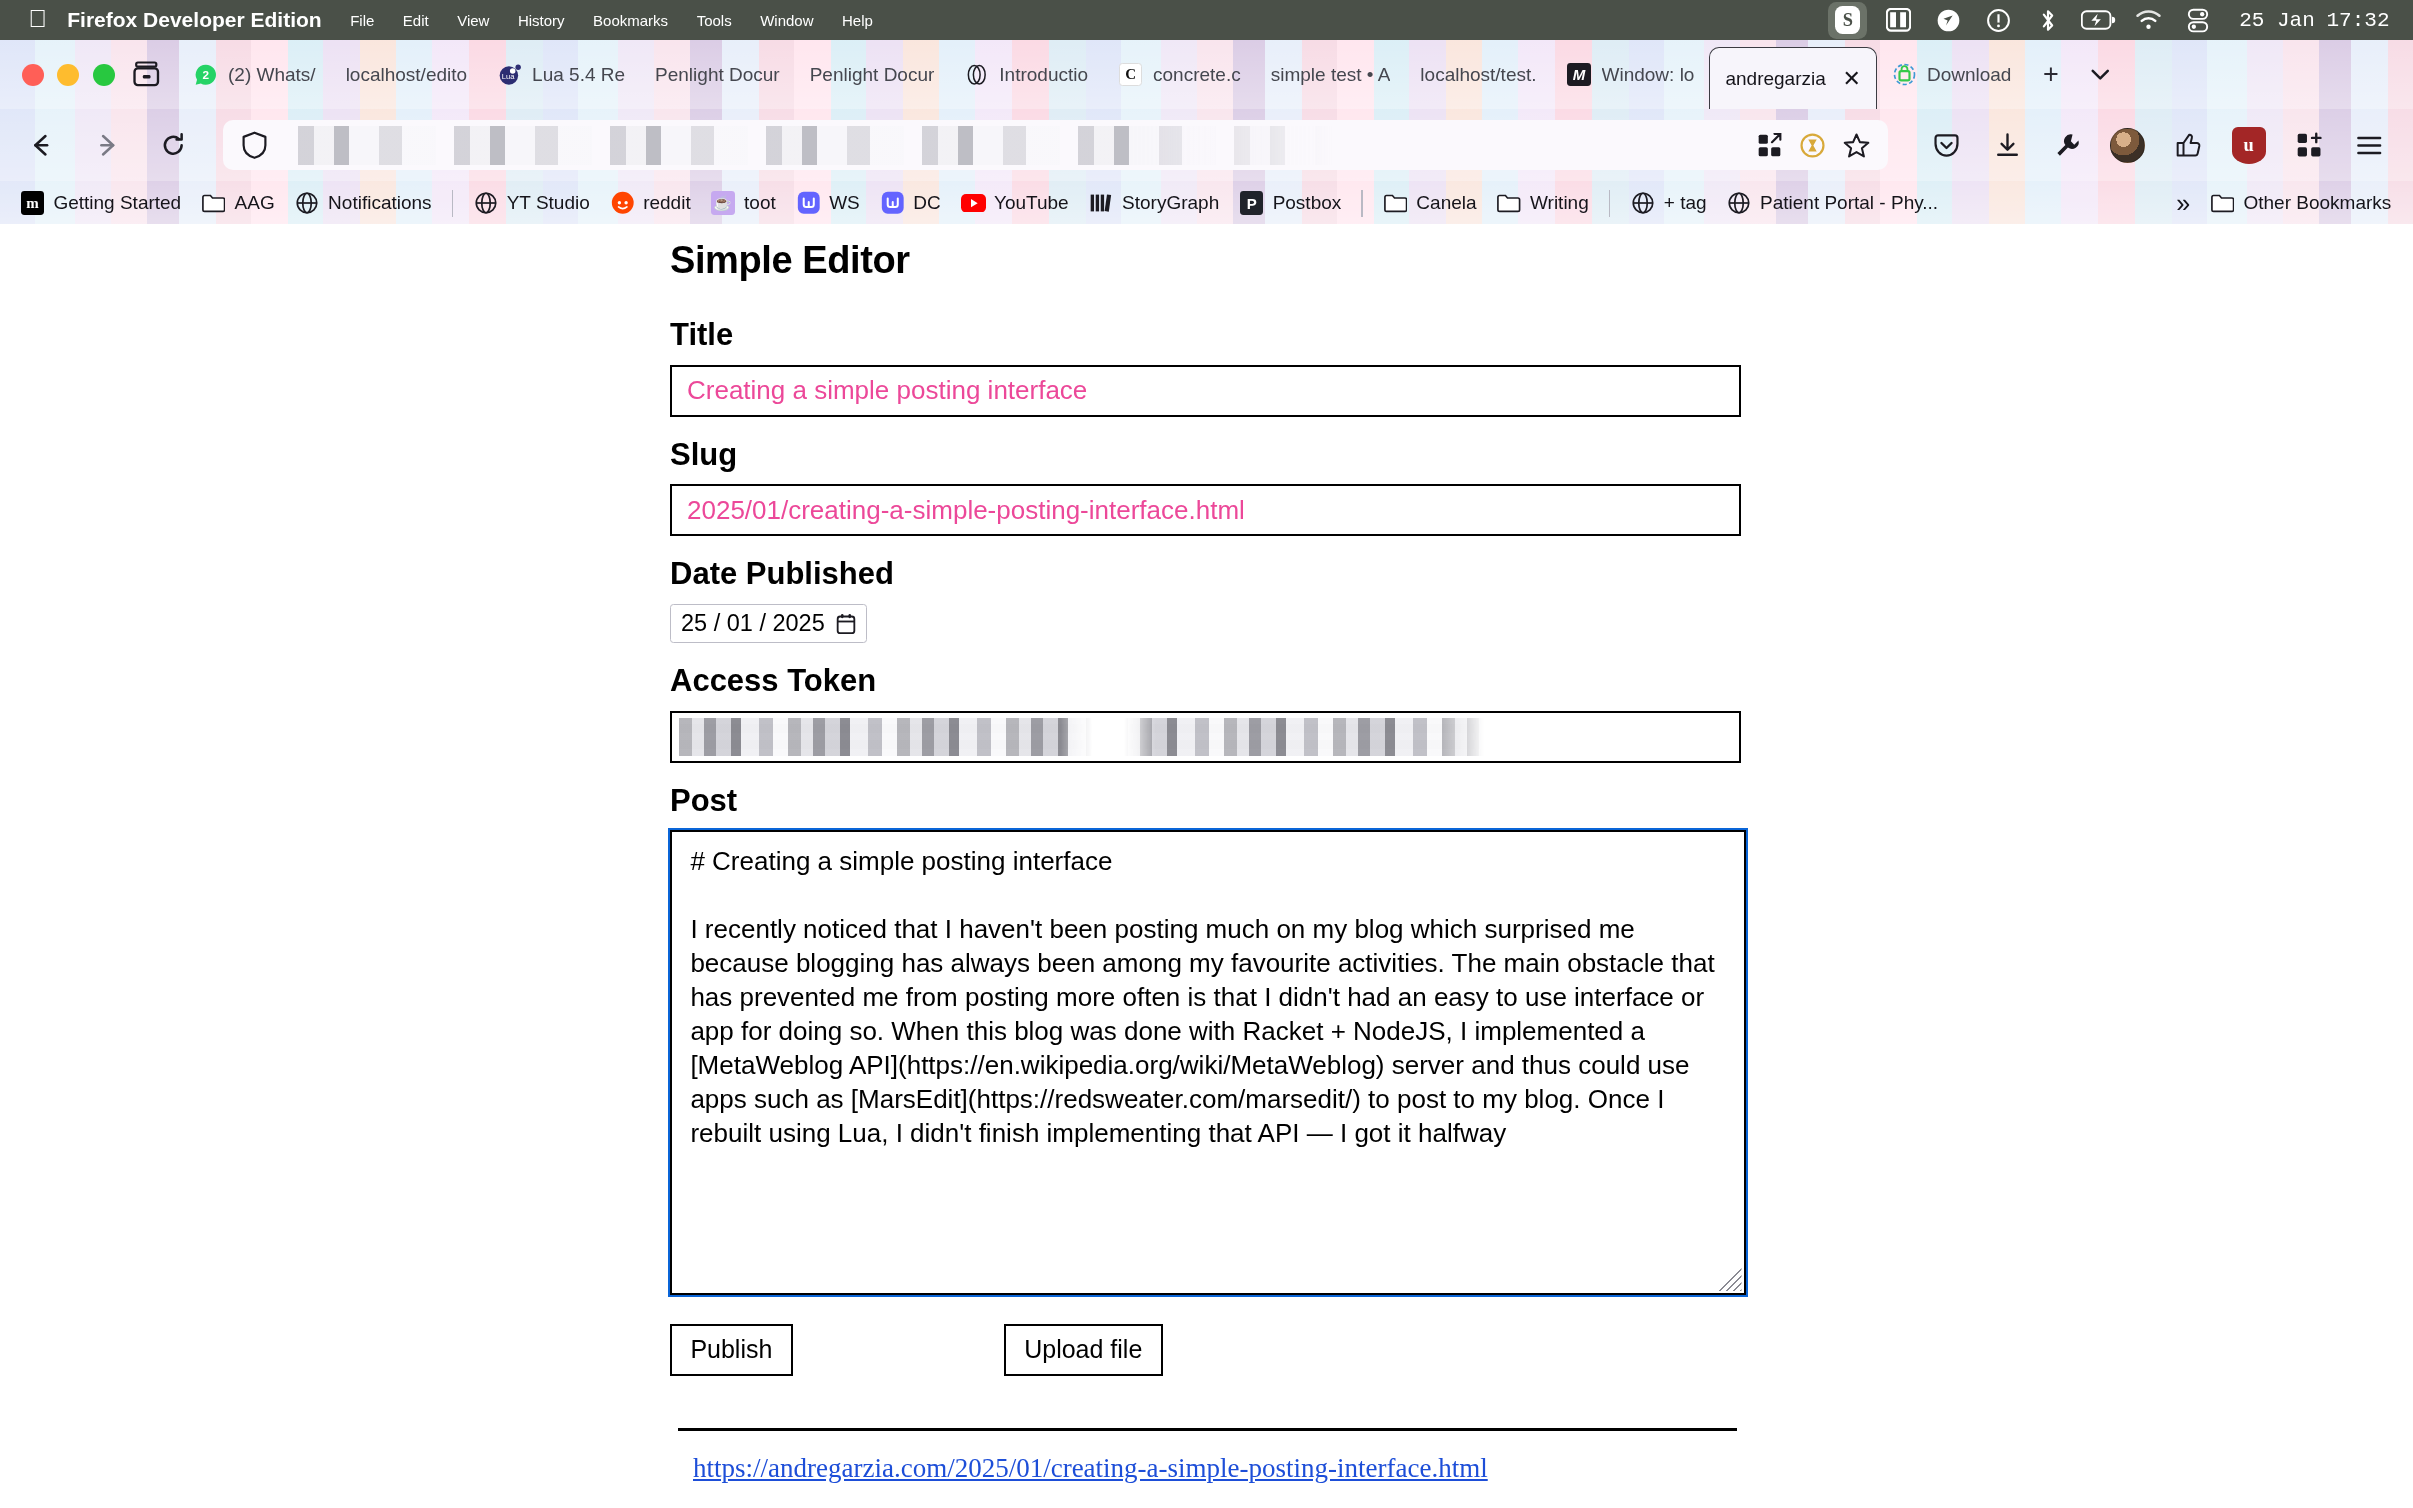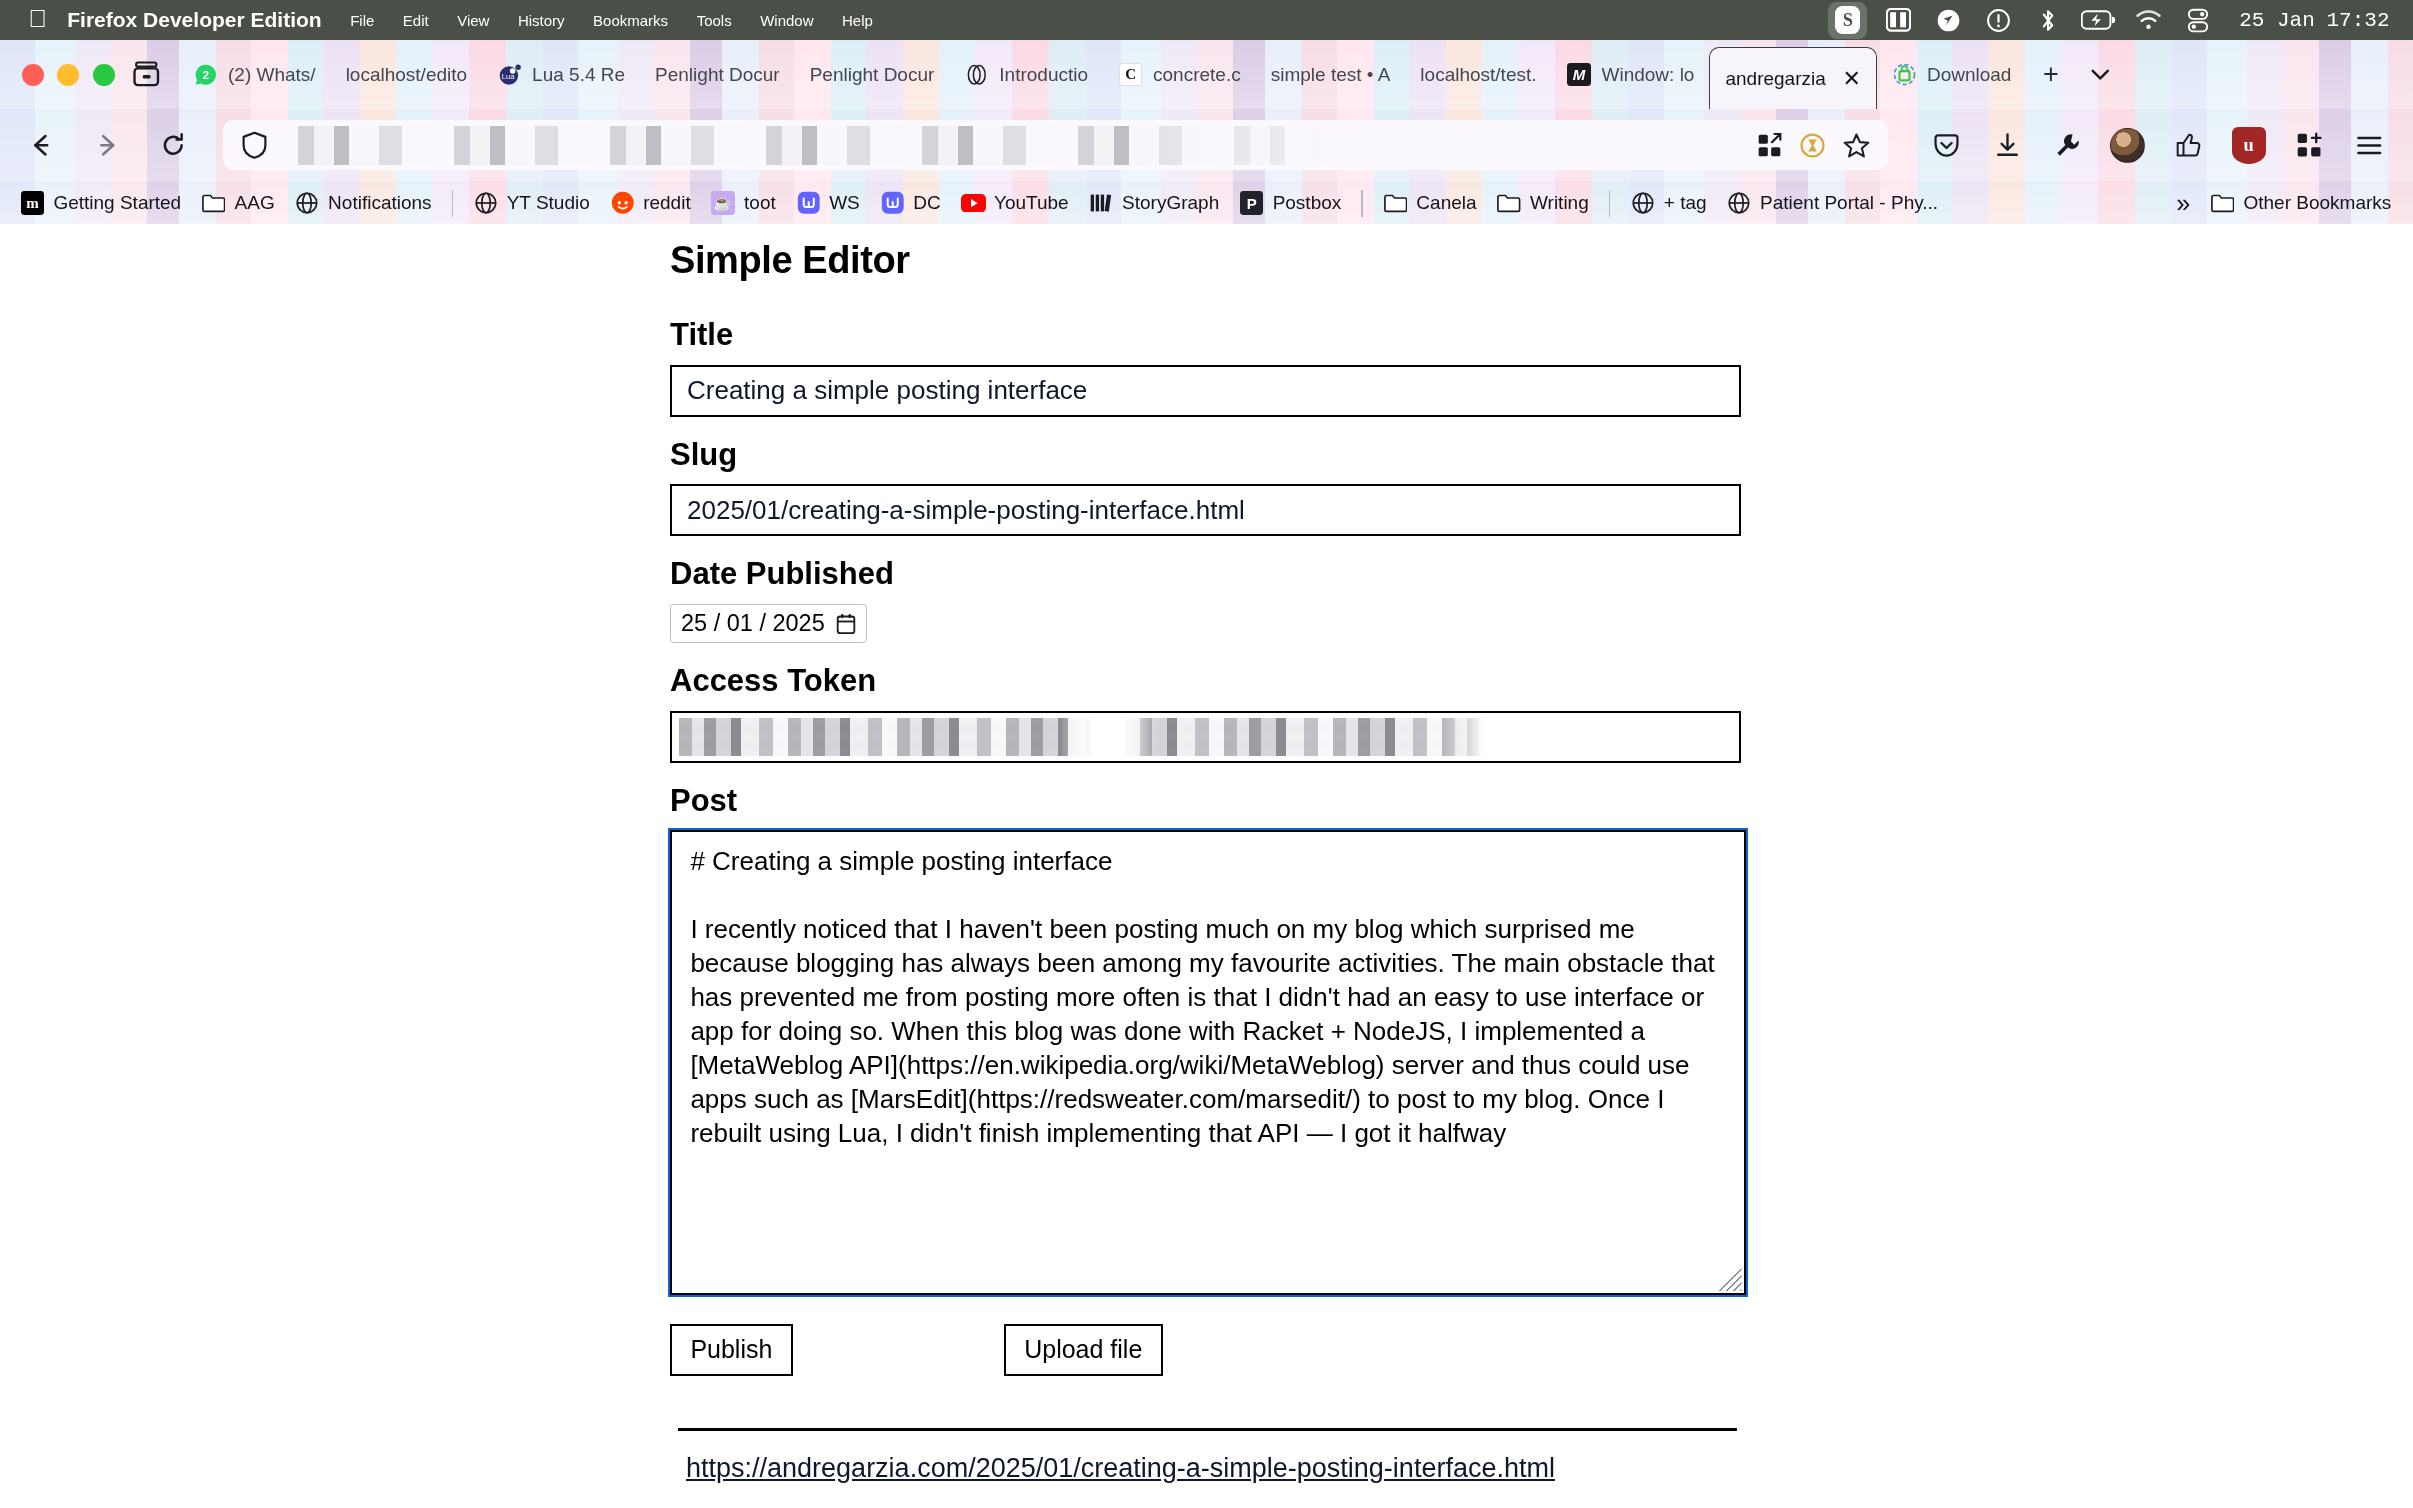--- a/index.html
+++ b/index.html
@@ -256,21 +256,21 @@
     letter-spacing: -0.4px;
     margin-bottom: 35px;
   }
   .page .flabel {
     font-size: 31px; font-weight: bold;
     margin-bottom: 11.7px; margin-top: 20px;
   }
   .page .finput {
     width: 1071px; height: 52px;
     border: 2.5px solid #000; background: #fff;
-    font-size: 26px; color: #0f172a;
+    font-size: 26px; color: #ec4899;
     padding: 0 15px; display: flex; align-items: center;
     font-family: "Liberation Sans", sans-serif;
   }
   .date-input {
     display: inline-flex; align-items: center; gap: 5px;
     border: 1.7px solid #bdbdc7; border-radius: 3.4px;
     background: #fff; padding: 5px 10px;
     font-size: 23.5px; height: 39px; color: #000;
   }
   .date-input .cal { margin-left: 6.7px; display: flex; align-items: center; }
@@ -334,23 +334,24 @@
     font-family: "Liberation Sans", sans-serif;
   }
   .btn-gap { width: 211px; }
 
   .page hr {
     border: none; border-top: 3.4px solid #000;
     margin: 52px 0 20px 8.4px; width: 1059px;
   }
   .resulturl {
     font-size: 27px; line-height: 35px;
-    color: #0f172a; text-decoration: underline;
-    display: inline-block; margin-left: 16px;
+    color: #1d4ed8; text-decoration: underline;
+    display: inline-block; margin-left: 23px;
     max-width: 922px;
+    font-family: Liberation Serif, serif;
   }
 </style>
 </head>
 <body>
 
 <div id="menubar">
   <span class="apple"></span>
   <span class="mb-app">Firefox Developer Edition</span>
   <span class="mb-item">File</span>
   <span class="mb-item">Edit</span>

